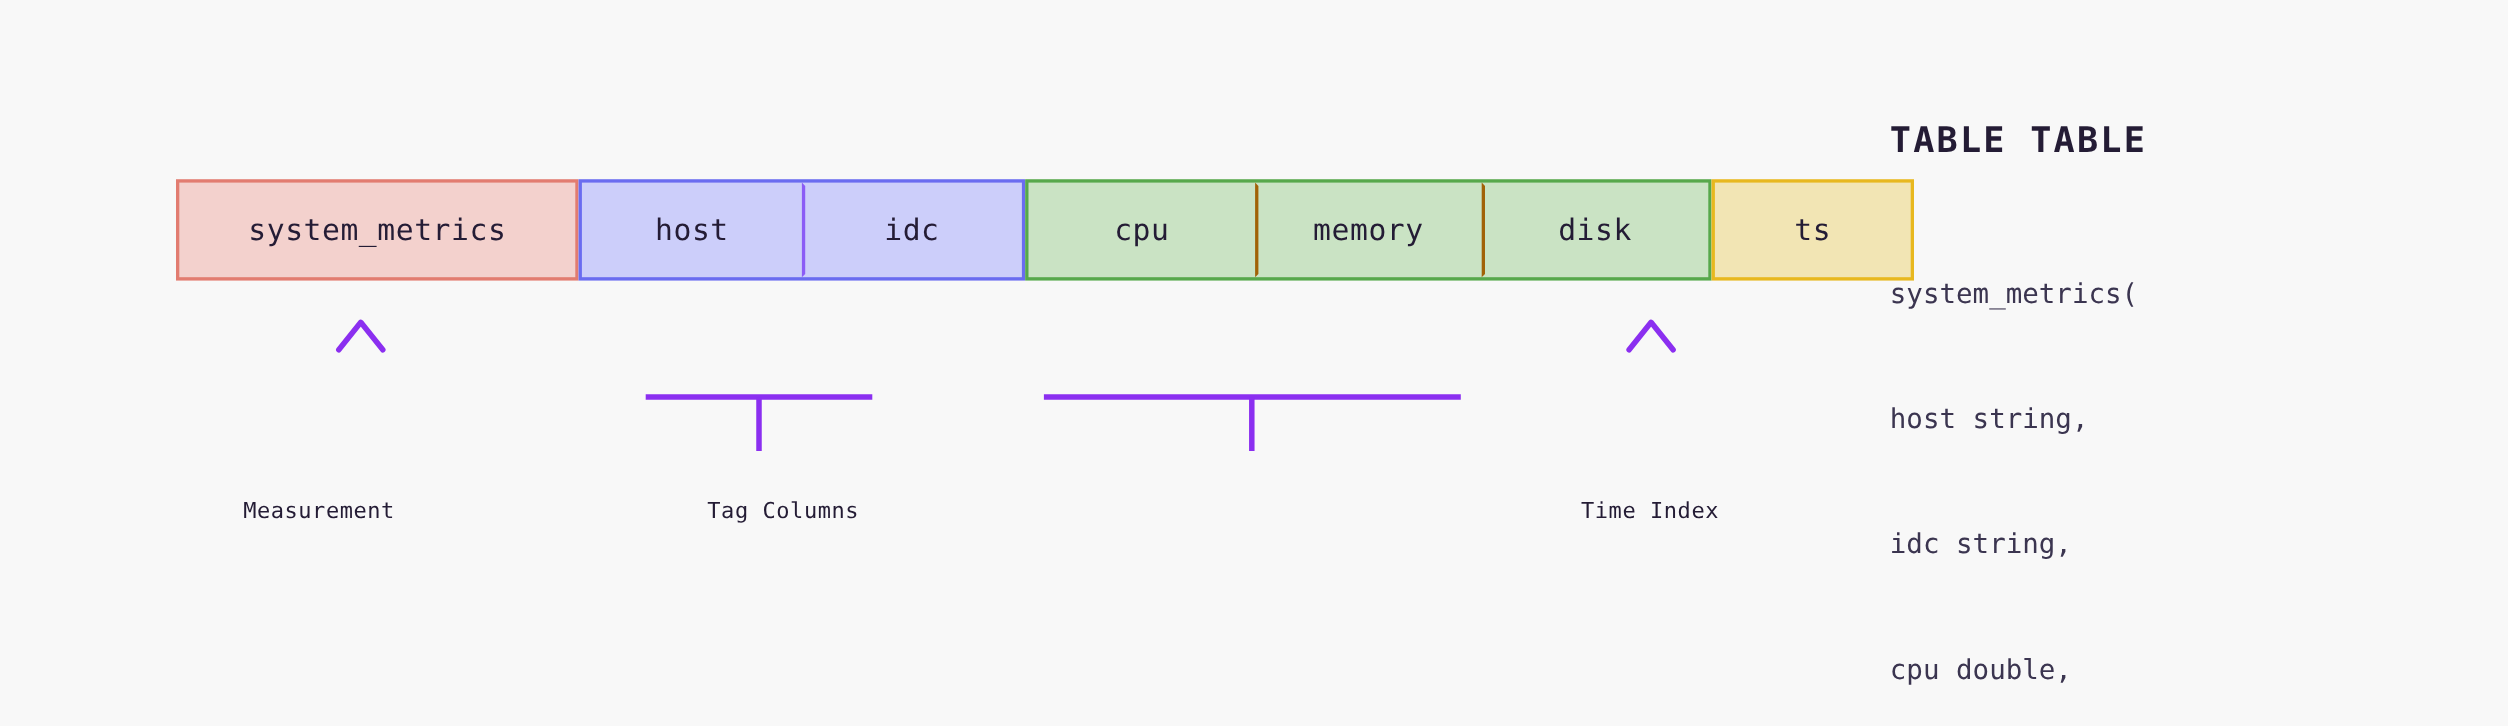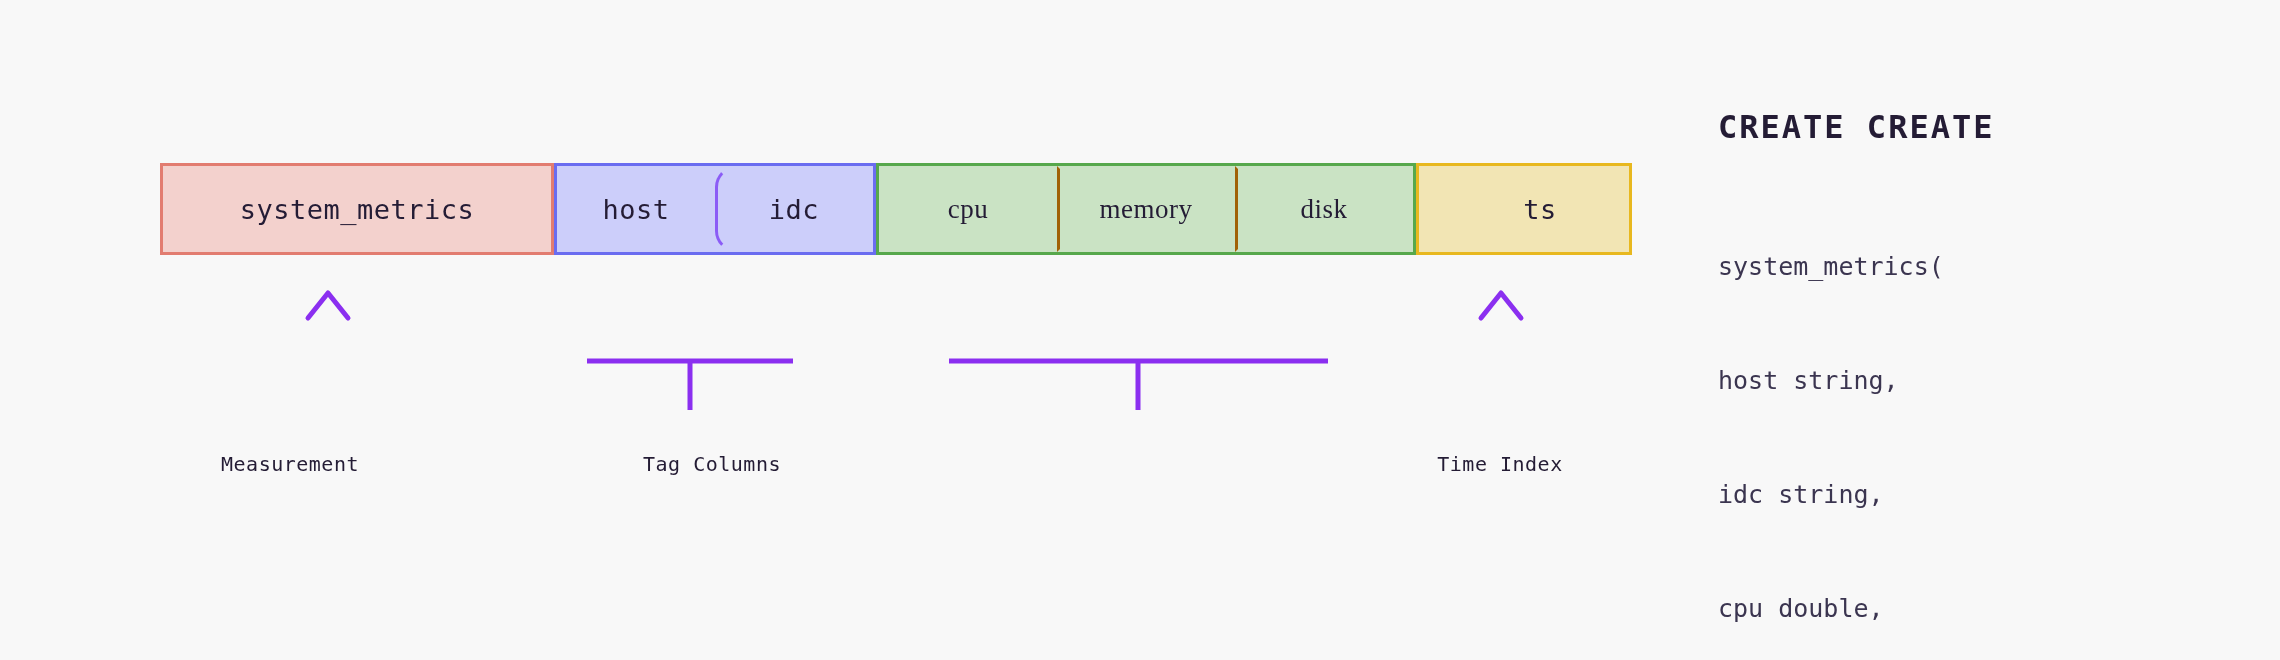--- a/index.html
+++ b/index.html
@@ -41,43 +41,42 @@
   .group {
     display: flex;
     align-items: stretch;
     box-sizing: border-box;
   }
   
   .group-measurement {
     border: 3px solid #e27c70;
     background: #f3d1cd;
   }
-  .group-measurement .seg { width: 388px; }
+  .group-measurement .seg { width: 360px; }
 
   
   .group-tag {
     border: 3px solid #6a6cf0;
     background: #ccceFA;
   }
-  .group-tag .seg { width: 158px; border-radius: 21px; }
+  .group-tag .seg { width: 200px; }
   .group-tag .seg + .seg { border-left: 3px solid #8b5cf6; }
 
   
   .group-field {
     border: 3px solid #57a84c;
     background: #cae3c4;
   }
-  .group-field .seg { width: 178px; font-family: Liberation Serif, serif; }
+  .group-field .seg { width: 206px; }
   .group-field .seg + .seg { border-left: 3px solid #a16207; }
 
   
   .group-time {
     border: 3px solid #e8b81f;
     background: #f2e5b4;
-    padding-left: 32px;
   }
   .group-time .seg { width: 178px; }
 
   
   .connectors {
     position: absolute;
     left: 0;
     top: 0;
     width: 2280px;
     height: 660px;
@@ -182,21 +181,21 @@
       <line x1="1501" y1="400" x2="1501" y2="294" stroke="url(#fadeUp)" stroke-width="5"></line>
       <polyline points="1481,318 1501,293 1521,318" fill="none" stroke="#8b2ff0" stroke-width="5" stroke-linecap="round" stroke-linejoin="round"></polyline>
     </g>
   </svg>
 
   <div class="caption" style="left:290px">Measurement</div>
   <div class="caption" style="left:712px">Tag Columns</div>
   <div class="caption" style="left:1500px">Time Index</div>
 
   <div class="sql-panel">
-    <div class="sql-title">CREATE CREATE</div>
+    <div class="sql-title">TABLE TABLE</div>
     <div class="sql-body">
       <div class="sql-line"><span>system_metrics(</span><b></b></div>
       <div class="sql-line"><span>host string,</span><b></b></div>
       <div class="sql-line"><span>idc string,</span><b></b></div>
       <div class="sql-line"><span>cpu double,</span><b></b></div>
       
       
       
       
     </div>

